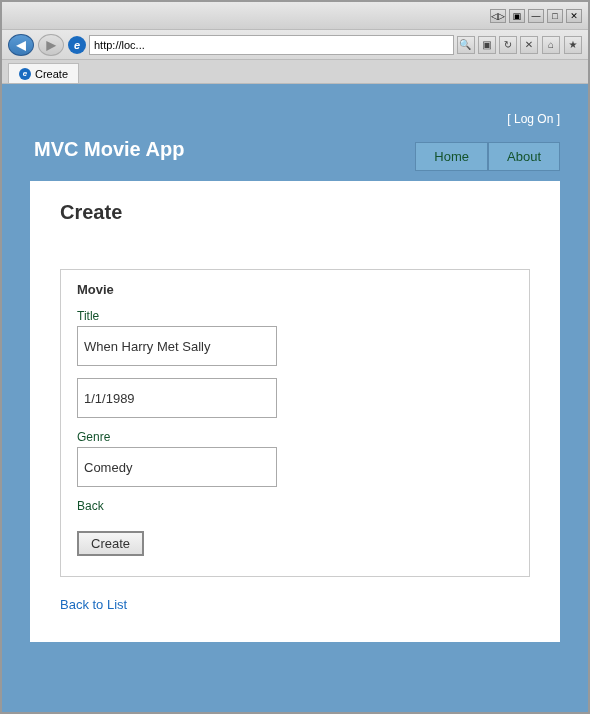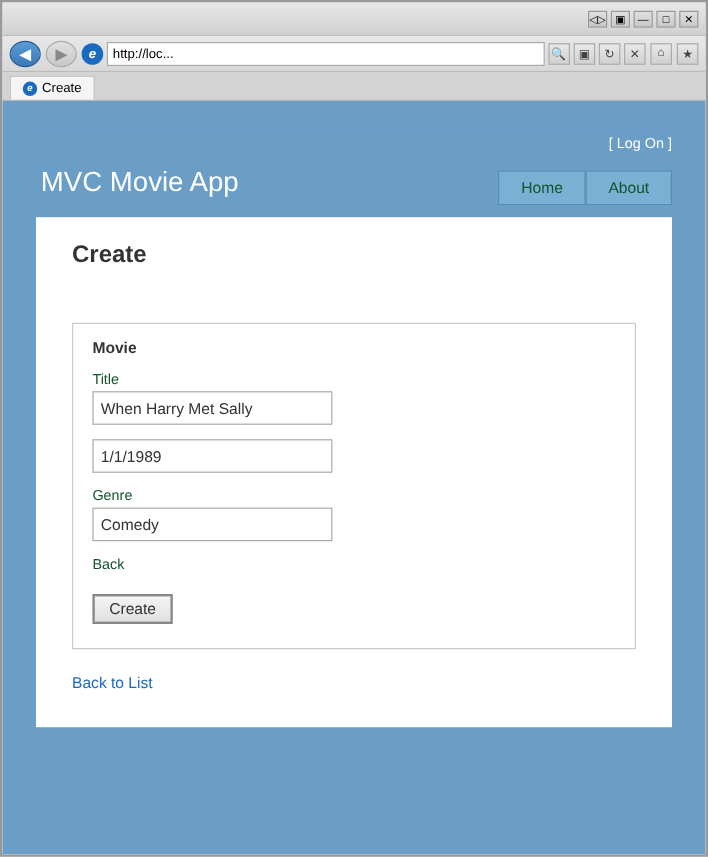--- a/index.html
+++ b/index.html
@@ -185,22 +185,22 @@
     .app-header {
       background: #6b9ec7;
       padding: 8px 0 8px 0;
       display: flex;
       align-items: flex-start;
       justify-content: space-between;
     }
 
     .app-title {
       color: white;
-      font-size: 23px;
-      font-weight: normal;
+      font-size: 20px;
+      font-weight: bold;
       padding-left: 4px;
     }
 
     .nav-menu {
       display: flex;
       gap: 0;
       margin-top: 4px;
     }
 
     .nav-item {
@@ -248,21 +248,21 @@
 
     .form-label {
       display: block;
       font-size: 12px;
       color: #14532d;
       margin-bottom: 3px;
     }
 
     .form-input {
       width: 200px;
-      height: 28px;
+      height: 40px;
       border: 1px solid #aaa;
       padding: 0 6px;
       font-size: 13px;
       color: #333;
       background: white;
     }
 
     .create-btn {
       background: linear-gradient(to bottom, #f5f5f5, #e0e0e0);
       border: 2px solid #888;

